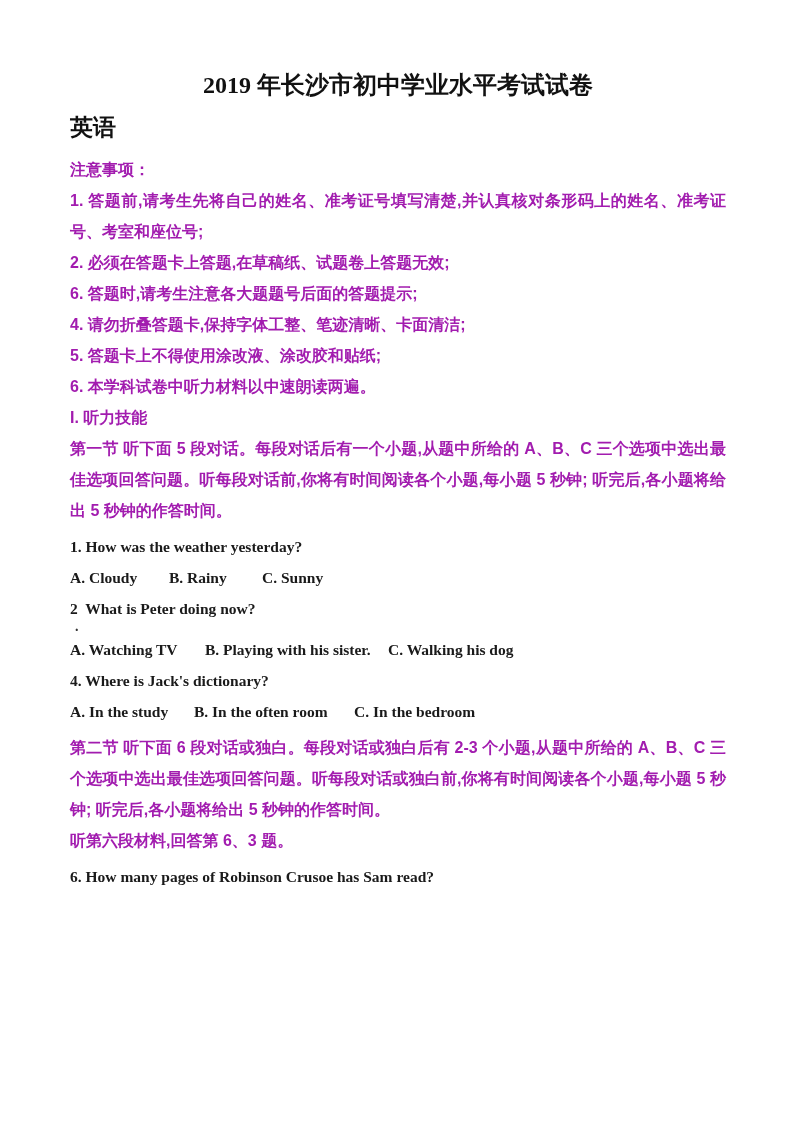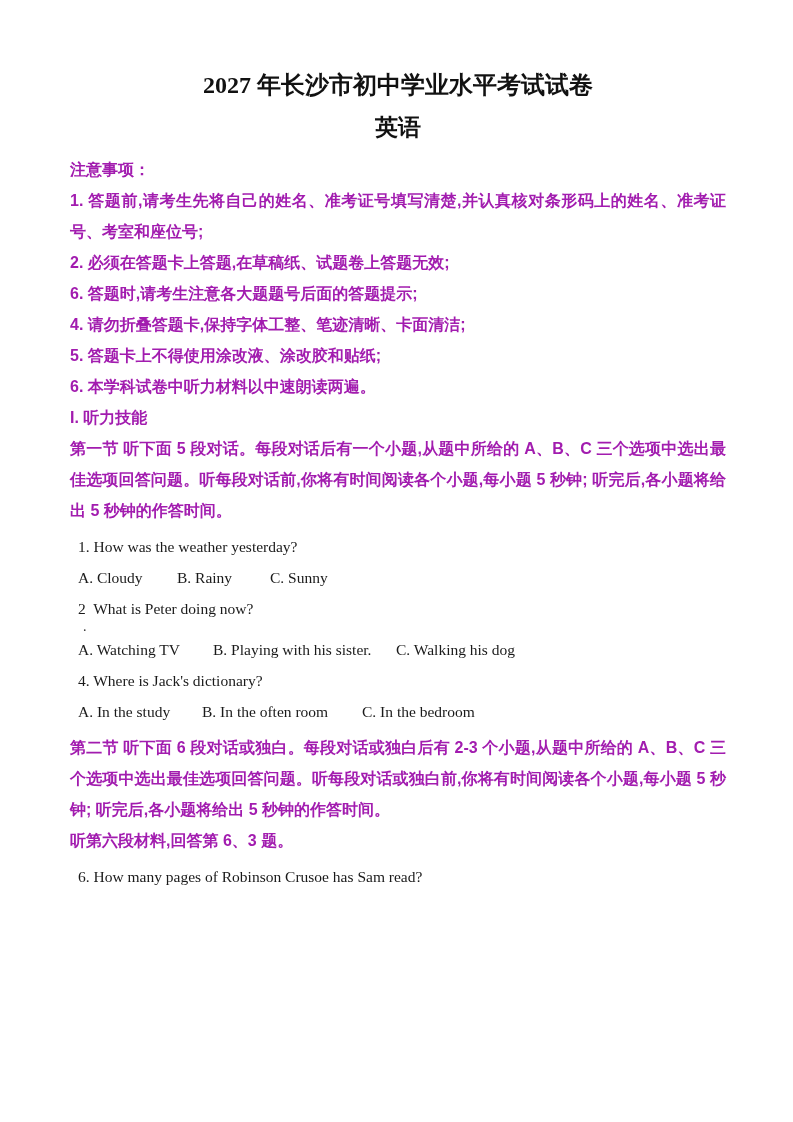--- a/index.html
+++ b/index.html
@@ -17,46 +17,46 @@
   .title{
     text-align:center;
     font-family:"Liberation Serif", serif;
     font-weight:700;
     font-size:24px;
     line-height:34px;
     color:#111111;
     margin:10px 0 0 0;
   }
   .subtitle{
-    text-align:center;
+    text-align:left;
     font-family:"Liberation Sans", sans-serif;
     font-weight:700;
     font-size:23px;
     line-height:30px;
     color:#111111;
     margin:10px 0 0 0;
   }
   .cn{
     font-family:"Liberation Sans", sans-serif;
     font-weight:700;
     font-size:16px;
     line-height:31px;
     color:#a21caf;
     margin:0;
     text-align:justify;
   }
   .cn.first{margin-top:12px;}
   .cn.gap{margin-top:10px;}
   .en{
     font-family:"Liberation Serif", serif;
-    font-weight:400;
+    font-weight:700;
     font-size:15.5px;
     line-height:20px;
     color:#1a1a1a;
-    margin:11px 0 0 8px;
+    margin:11px 0 0 0;
     white-space:pre-wrap;
     position:relative;
   }
   .opts span{display:inline-block;vertical-align:top;}
   .r1 .o1{width:99px}  .r1 .o2{width:93px}
   .r2 .o1{width:135px} .r2 .o2{width:183px}
   .r3 .o1{width:100px} .r3 .o2{width:104px}
   .r4 .o1{width:124px} .r4 .o2{width:160px}
   .r5 .o1{width:130px} .r5 .o2{width:139px}
   .r2{margin-top:21px;}
@@ -66,21 +66,21 @@
     font-size:14px;
     color:#333333;
   }
 </style>
 </head>
 <body>
 
 <div class="page">
   <div class="content">
 
-    <h1 class="title">2027 年长沙市初中学业水平考试试卷</h1>
+    <h1 class="title">2019 年长沙市初中学业水平考试试卷</h1>
     <h2 class="subtitle">英语</h2>
 
     <p class="cn first">注意事项：</p>
     <p class="cn">1. 答题前,请考生先将自己的姓名、准考证号填写清楚,并认真核对条形码上的姓名、准考证号、考室和座位号;</p>
     <p class="cn">2. 必须在答题卡上答题,在草稿纸、试题卷上答题无效;</p>
     <p class="cn">6. 答题时,请考生注意各大题题号后面的答题提示;</p>
     <p class="cn">4. 请勿折叠答题卡,保持字体工整、笔迹清晰、卡面清洁;</p>
     <p class="cn">5. 答题卡上不得使用涂改液、涂改胶和贴纸;</p>
     <p class="cn">6. 本学科试卷中听力材料以中速朗读两遍。</p>
 

